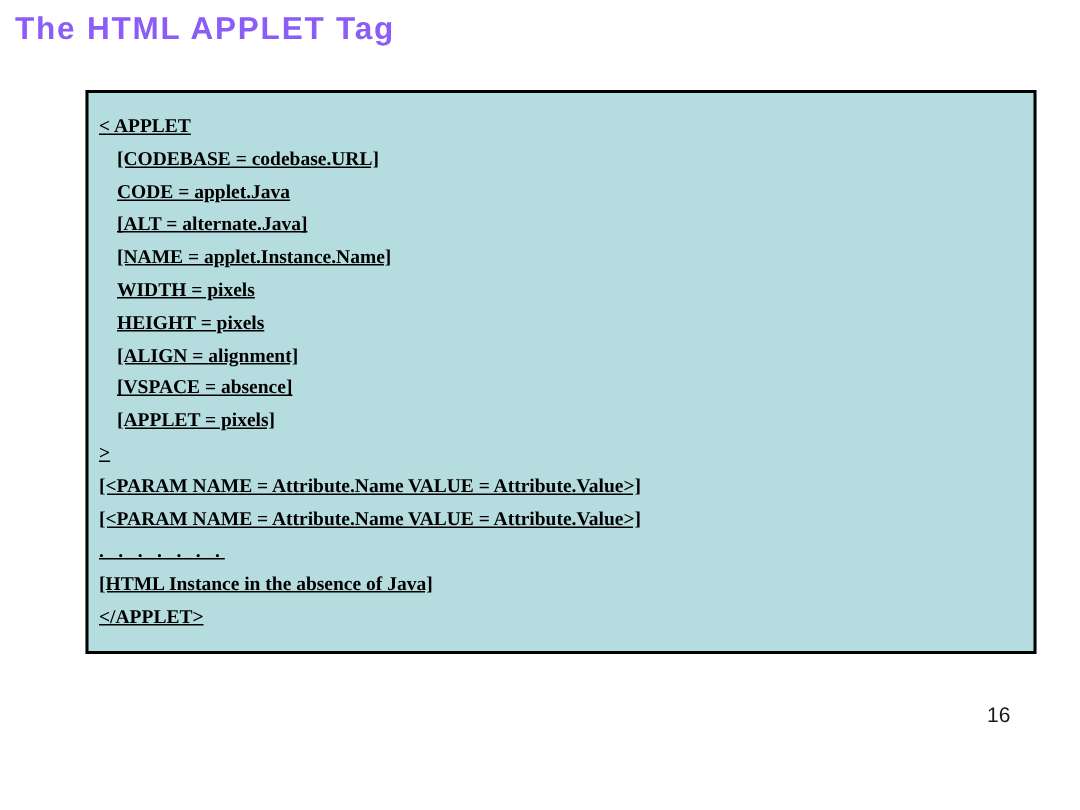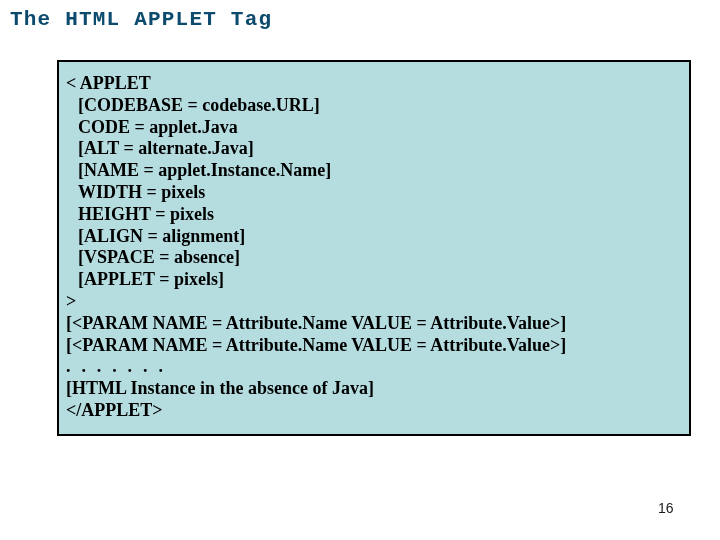--- a/index.html
+++ b/index.html
@@ -16,25 +16,25 @@
   }
   .slide {
     position: relative;
     width: 720px;
     height: 540px;
   }
   .slide-title {
     position: absolute;
     left: 10px;
     top: 8px;
-    font-family: Liberation Mono, monospace;
+    font-family: Liberation Sans, sans-serif;
     font-weight: bold;
     font-size: 21px;
     letter-spacing: 1.2px;
-    color: #0c4a6e;
+    color: #8b5cf6;
     white-space: nowrap;
   }
   .code-box {
     position: absolute;
     left: 57px;
     top: 60px;
     width: 634px;
     height: 376px;
     background: #b5dde0;
     border: 2px solid #000000;
@@ -43,36 +43,37 @@
   }
   .code-lines {
     position: absolute;
     left: 7px;
     top: 11px;
     right: 2px;
   }
   .code-line {
     font-family: "Liberation Serif", serif;
     font-weight: bold;
-    font-size: 18px;
+    font-size: 13px;
     line-height: 21.8px;
     color: #000000;
     white-space: pre;
     height: 21.8px;
+    text-decoration: underline;
   }
   .code-line.indent {
     padding-left: 12px;
   }
   .code-line.dots {
     letter-spacing: 3.2px;
   }
   .page-number {
     position: absolute;
     left: 658px;
-    top: 500px;
+    top: 468px;
     font-family: "Liberation Sans", sans-serif;
     font-size: 14px;
     font-weight: normal;
     color: #1a1a1a;
   }
 </style>
 </head>
 <body>
 
 <div class="slide">

